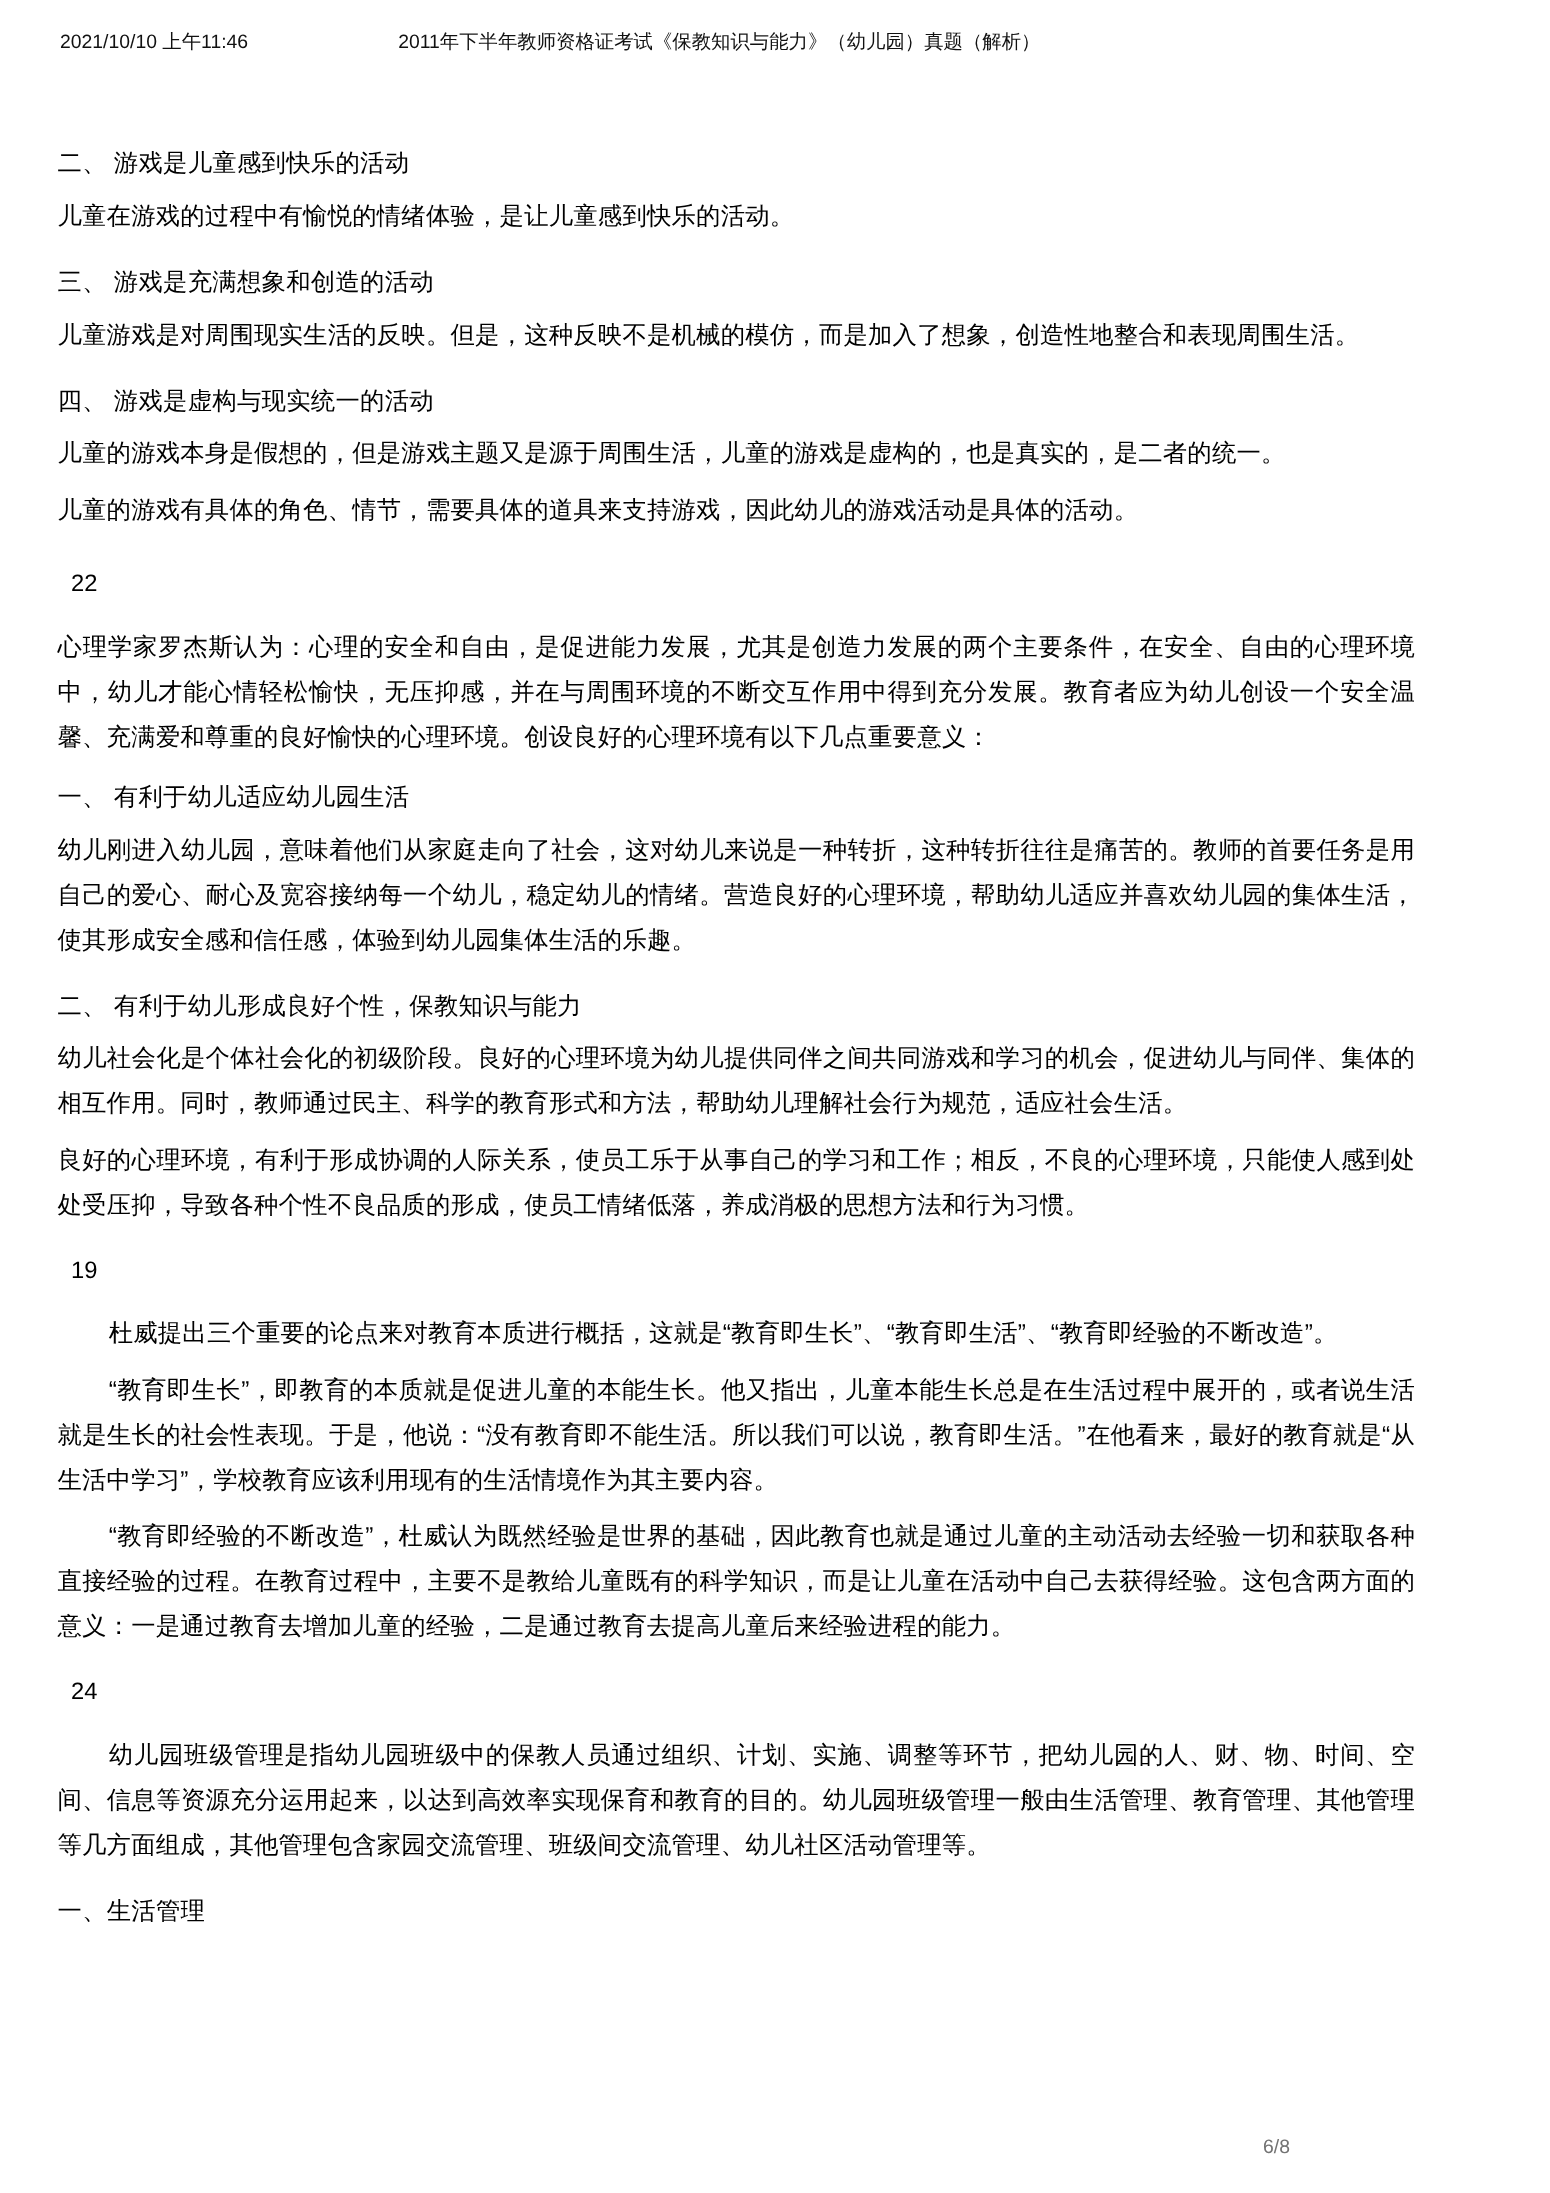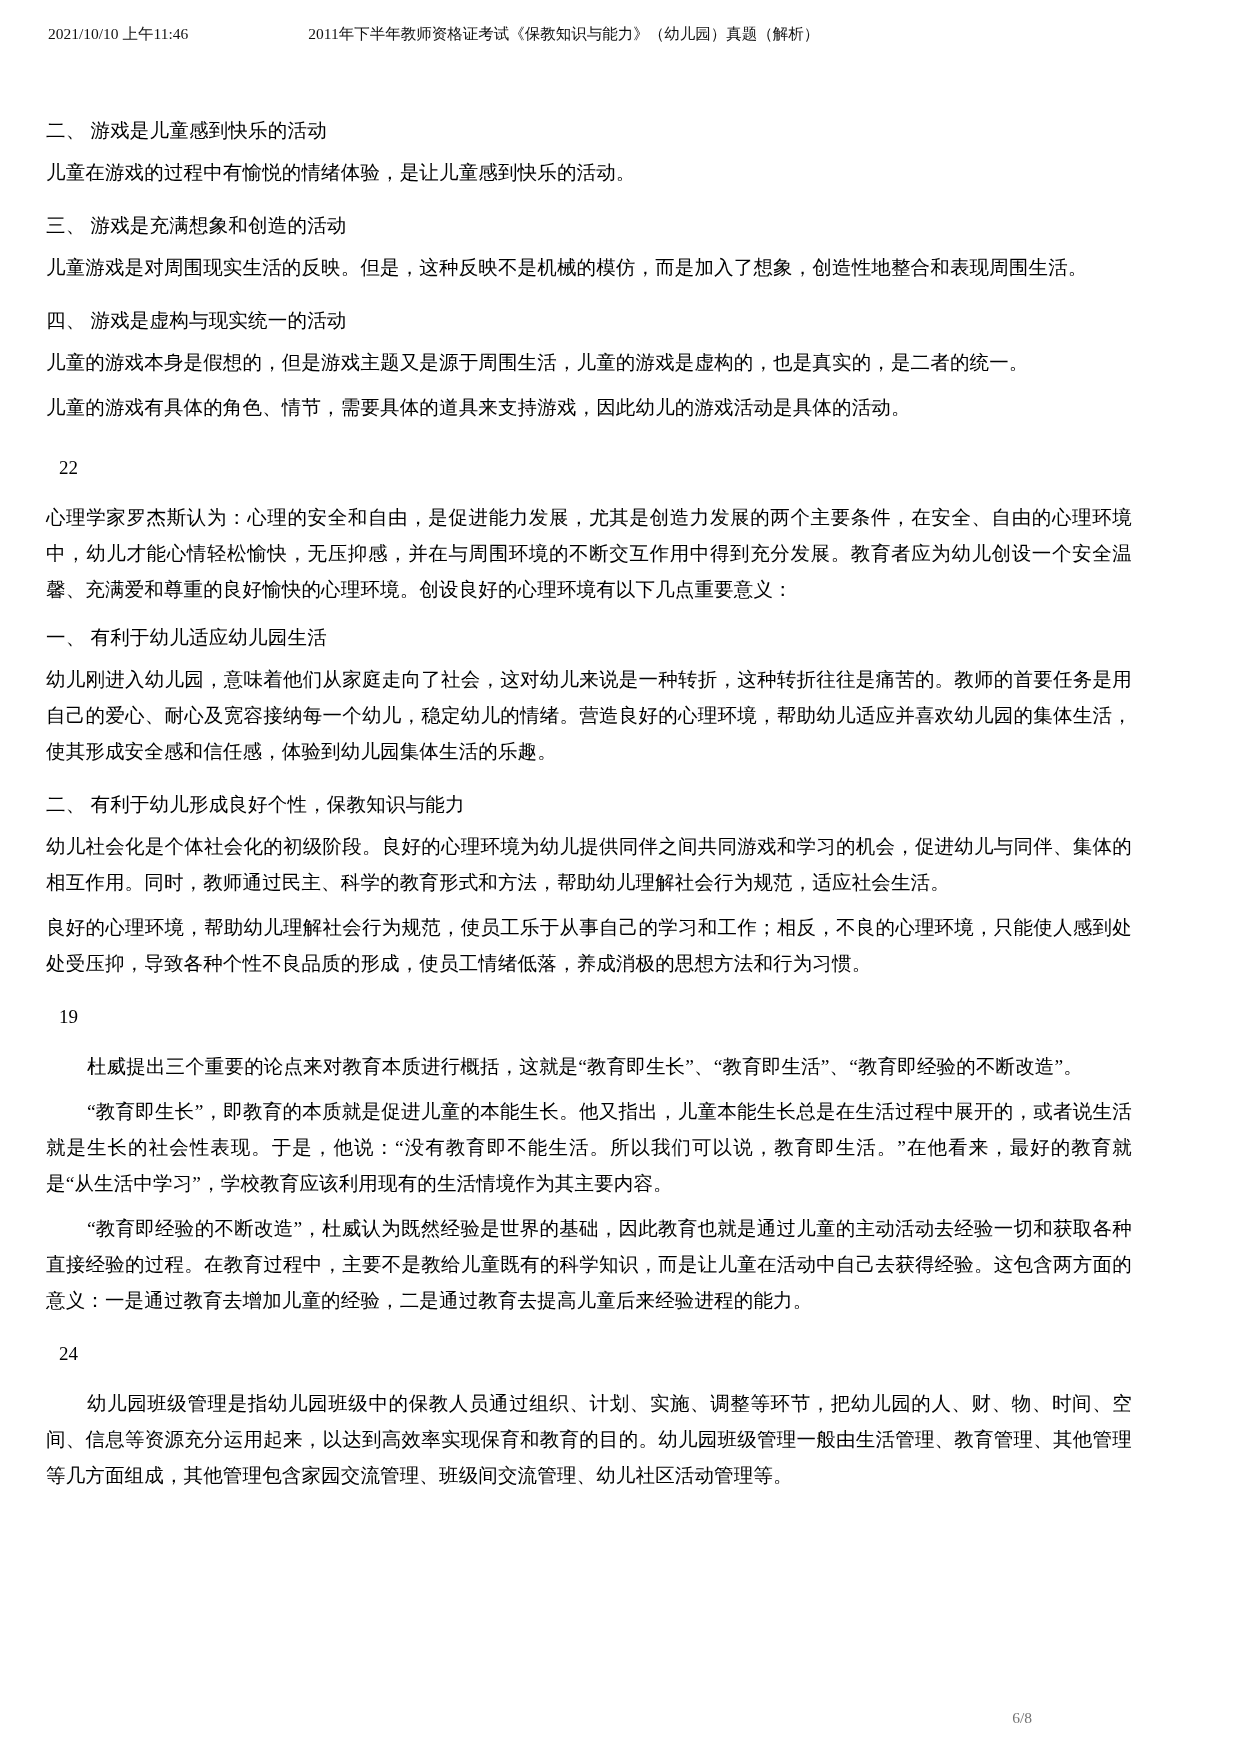--- a/index.html
+++ b/index.html
@@ -15,21 +15,20 @@
     color: #000000;
     -webkit-font-smoothing: none;
   }
 
   .page {
     position: relative;
     width: 1084px;
     height: 1754px;
     box-sizing: border-box;
     padding: 0;
-    font-family: Liberation Serif, serif;
   }
 
   
   .page-header {
     position: absolute;
     top: 24px;
     left: 0;
     width: 1240px;
     height: 26px;
     display: flex;
@@ -153,21 +152,21 @@
       <div class="block-body">
 
         <div class="para tight">心理学家罗杰斯认为：心理的安全和自由，是促进能力发展，尤其是创造力发展的两个主要条件，在安全、自由的心理环境中，幼儿才能心情轻松愉快，无压抑感，并在与周围环境的不断交互作用中得到充分发展。教育者应为幼儿创设一个安全温馨、充满爱和尊重的良好愉快的心理环境。创设良好的心理环境有以下几点重要意义：</div>
 
         <div class="subhead">一、 有利于幼儿适应幼儿园生活</div>
         <div class="para">幼儿刚进入幼儿园，意味着他们从家庭走向了社会，这对幼儿来说是一种转折，这种转折往往是痛苦的。教师的首要任务是用自己的爱心、耐心及宽容接纳每一个幼儿，稳定幼儿的情绪。营造良好的心理环境，帮助幼儿适应并喜欢幼儿园的集体生活，使其形成安全感和信任感，体验到幼儿园集体生活的乐趣。</div>
 
         <div class="subhead">二、 有利于幼儿形成良好个性，保教知识与能力</div>
         <div class="para">幼儿社会化是个体社会化的初级阶段。良好的心理环境为幼儿提供同伴之间共同游戏和学习的机会，促进幼儿与同伴、集体的相互作用。同时，教师通过民主、科学的教育形式和方法，帮助幼儿理解社会行为规范，适应社会生活。</div>
 
-        <div class="para">良好的心理环境，帮助幼儿理解社会行为规范，使员工乐于从事自己的学习和工作；相反，不良的心理环境，只能使人感到处处受压抑，导致各种个性不良品质的形成，使员工情绪低落，养成消极的思想方法和行为习惯。</div>
+        <div class="para">良好的心理环境，有利于形成协调的人际关系，使员工乐于从事自己的学习和工作；相反，不良的心理环境，只能使人感到处处受压抑，导致各种个性不良品质的形成，使员工情绪低落，养成消极的思想方法和行为习惯。</div>
 
       </div>
     </div>
 
     <div class="gap-sm"></div>
 
     <div class="block">
       <div class="qnum">19</div>
       <div class="block-body">
 
@@ -179,20 +178,21 @@
     </div>
 
     <div class="gap-sm"></div>
 
     <div class="block">
       <div class="qnum">24</div>
       <div class="block-body">
 
         <div class="para indent">幼儿园班级管理是指幼儿园班级中的保教人员通过组织、计划、实施、调整等环节，把幼儿园的人、财、物、时间、空间、信息等资源充分运用起来，以达到高效率实现保育和教育的目的。幼儿园班级管理一般由生活管理、教育管理、其他管理等几方面组成，其他管理包含家园交流管理、班级间交流管理、幼儿社区活动管理等。</div>
 
+        <div class="subhead">一、生活管理</div>
 
       </div>
     </div>
 
   </div>
 
   <div class="page-footer">6/8</div>
 
 </div>
 

